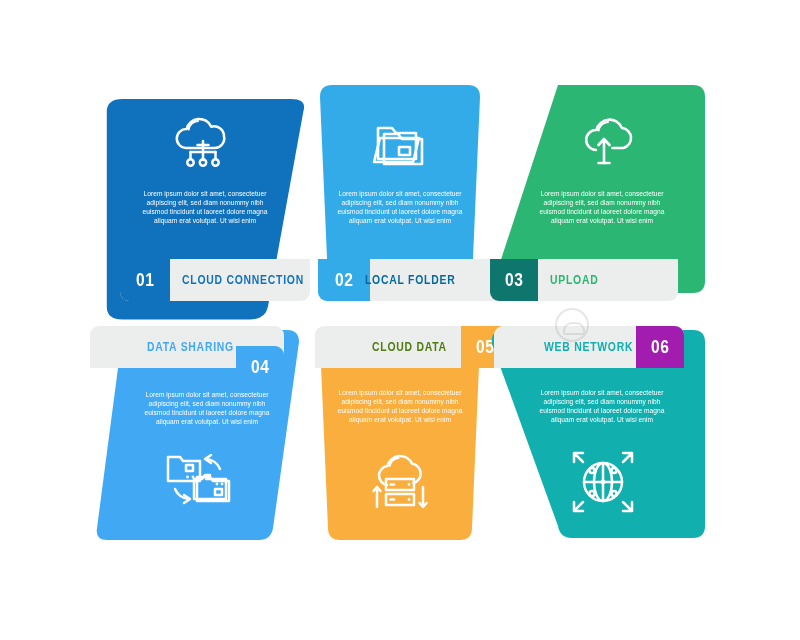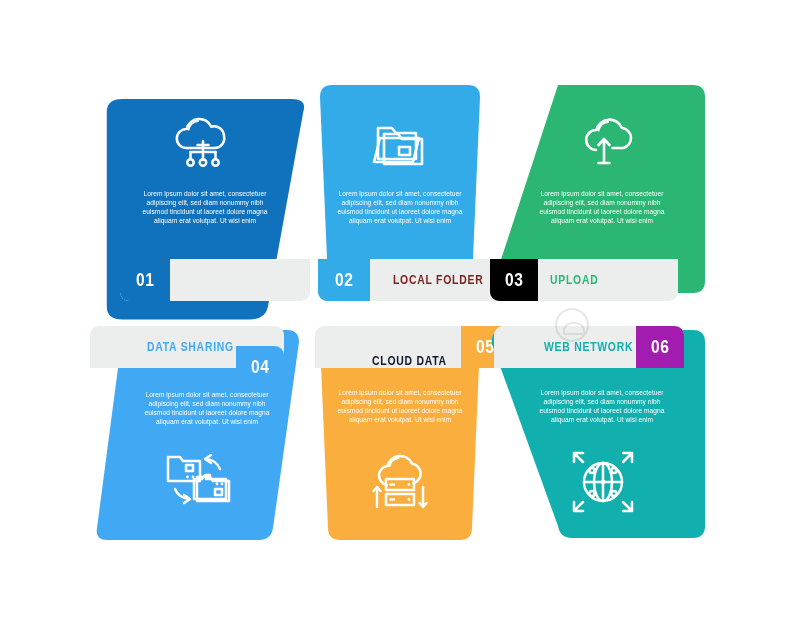--- a/index.html
+++ b/index.html
@@ -169,20 +169,23 @@
           <circle cx="43.5" cy="45.5" r="3.2"></circle>
         </g>
       </svg>
     </div>
     <div class="body-text" style="left:40px; top:104px; width:140px;">Lorem ipsum dolor sit amet, consectetuer adipiscing elit, sed diam nonummy nibh euismod tincidunt ut laoreet dolore magna aliquam erat volutpat. Ut wisi enim</div>
     <div class="labelbar r-bl r-br" style="left:25px; top:174px; width:190px;">
       <div class="bar-bg r-bl r-br"></div>
       <div class="num-box" style="left:0; width:50px; background:#1072BC; border-bottom-left-radius:9px;">
         <span class="num">01</span>
       </div>
+      <div class="title" style="left:62px; color:#1072BC;">
+        <span>CLOUD CONNECTION</span>
+      </div>
     </div>
   </div>
 
   <div class="card" style="left:320px; top:85px; width:160px; height:220px;">
     <svg class="shape" viewBox="0 0 160 220">
       <path d="M 12 0 L 148 0 Q 160 0 160 12 L 152 196 Q 152 208 140 208 L 20 208 Q 8 208 8 196 L 0 12 Q 0 0 12 0 Z" fill="#33ABE8"></path>
     </svg>
     <div class="icon-wrap" style="left:0; top:26px; width:160px; height:62px;">
       <svg width="60" height="52" viewBox="0 0 60 52">
         <g fill="none" stroke="#ffffff" stroke-width="2.6" stroke-linecap="round" stroke-linejoin="round">
@@ -192,21 +195,21 @@
           <rect x="29" y="31" width="11" height="8"></rect>
         </g>
       </svg>
     </div>
     <div class="body-text" style="left:10px; top:104px; width:140px;">Lorem ipsum dolor sit amet, consectetuer adipiscing elit, sed diam nonummy nibh euismod tincidunt ut laoreet dolore magna aliquam erat volutpat. Ut wisi enim</div>
     <div class="labelbar r-bl r-br" style="left:-2px; top:174px; width:190px;">
       <div class="bar-bg r-bl r-br"></div>
       <div class="num-box" style="left:0; width:52px; background:#33ABE8; border-bottom-left-radius:9px;">
         <span class="num">02</span>
       </div>
-      <div class="title" style="left:75px; color:#7f1d1d;">
+      <div class="title" style="left:47px; color:#0369a1;">
         <span>LOCAL FOLDER</span>
       </div>
     </div>
   </div>
 
   <div class="card" style="left:490px; top:85px; width:215px; height:220px;">
     <svg class="shape" viewBox="0 0 215 220">
       <path d="M 68 0 L 203 0 Q 215 0 215 12 L 215 196 Q 215 208 203 208 L 12 208 Q 0 208 4 196 Z" fill="#2BB673"></path>
     </svg>
     <div class="icon-wrap" style="left:34px; top:28px; width:160px; height:62px;">
@@ -215,21 +218,21 @@
           <path d="M23 33 a10 10 0 0 1 0.4 -20 a13.5 13.5 0 0 1 25.6 -2 a10.2 10.2 0 0 1 1.4 20 h-11"></path>
           <path d="M25.5 13.5 a11 11 0 0 1 9.5 -8.5" stroke-width="2.2"></path>
           <path d="M31 46 v-24 l-5.5 6 M31 22 l5.5 6"></path>
           <path d="M25.5 46 h11"></path>
         </g>
       </svg>
     </div>
     <div class="body-text" style="left:42px; top:104px; width:140px;">Lorem ipsum dolor sit amet, consectetuer adipiscing elit, sed diam nonummy nibh euismod tincidunt ut laoreet dolore magna aliquam erat volutpat. Ut wisi enim</div>
     <div class="labelbar r-bl r-br" style="left:0px; top:174px; width:188px;">
       <div class="bar-bg r-bl r-br"></div>
-      <div class="num-box" style="left:0; width:48px; background:#000000; border-bottom-left-radius:9px;">
+      <div class="num-box" style="left:0; width:48px; background:#0f766e; border-bottom-left-radius:9px;">
         <span class="num">03</span>
       </div>
       <div class="title" style="left:60px; color:#2BB673;">
         <span>UPLOAD</span>
       </div>
     </div>
   </div>
 
   <div class="card" style="left:95px; top:330px; width:215px; height:220px;">
     <svg class="shape" viewBox="0 0 215 220">
@@ -285,21 +288,21 @@
           <path d="M12 56 v-20 l-3.5 4 M12 36 l3.5 4"></path>
           <path d="M58 36 v20 l3.5 -4 M58 56 l-3.5 -4"></path>
         </g>
       </svg>
     </div>
     <div class="labelbar r-tl r-tr" style="left:-5px; top:-4px; width:194px;">
       <div class="bar-bg r-tl r-tr"></div>
       <div class="num-box" style="right:0; width:48px; background:#F9AE3D; border-top-right-radius:9px;">
         <span class="num">05</span>
       </div>
-      <div class="title" style="left:57px; color:#0f172a;align-items:flex-end;">
+      <div class="title" style="left:57px; color:#4d7c0f;">
         <span>CLOUD DATA</span>
       </div>
     </div>
   </div>
 
   <div class="card" style="left:490px; top:330px; width:215px; height:220px;">
     <svg class="shape" viewBox="0 0 215 220">
       <path d="M 14 0 L 203 0 Q 215 0 215 12 L 215 196 Q 215 208 203 208 L 82 208 Q 70 208 68 196 L 2 14 Q 0 0 14 0 Z" fill="#12AFAF"></path>
     </svg>
     <div class="body-text" style="left:42px; top:58px; width:140px;">Lorem ipsum dolor sit amet, consectetuer adipiscing elit, sed diam nonummy nibh euismod tincidunt ut laoreet dolore magna aliquam erat volutpat. Ut wisi enim</div>

